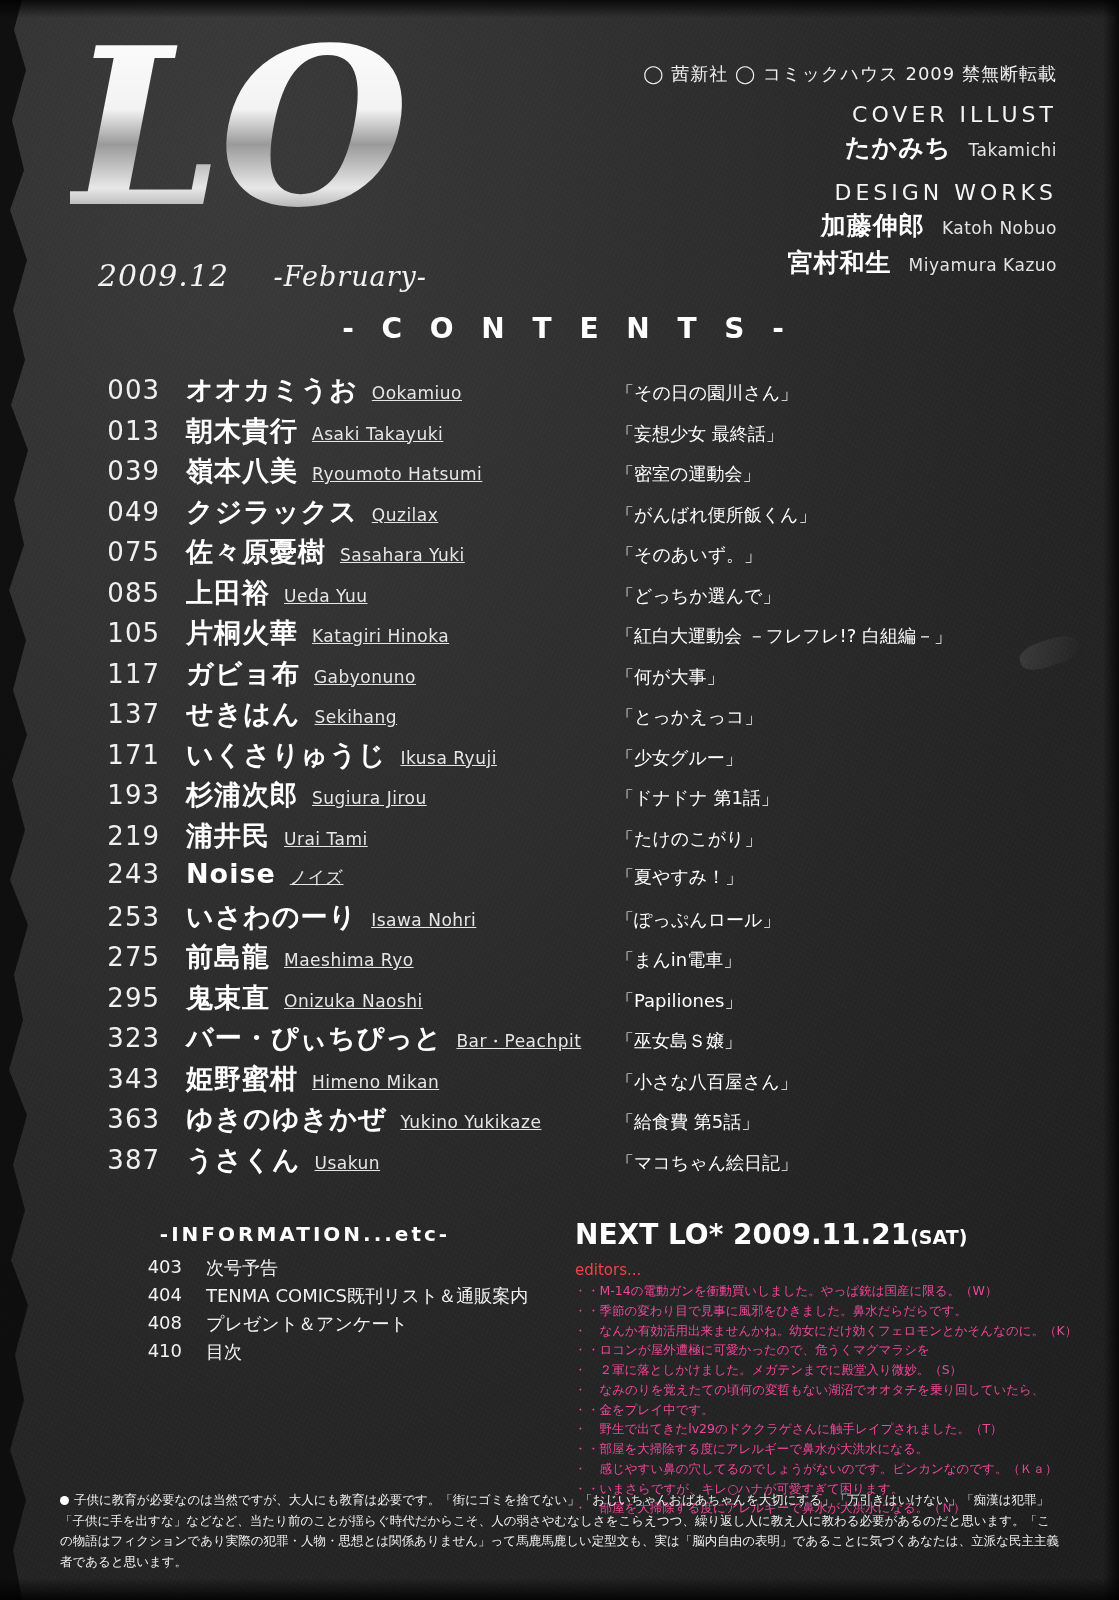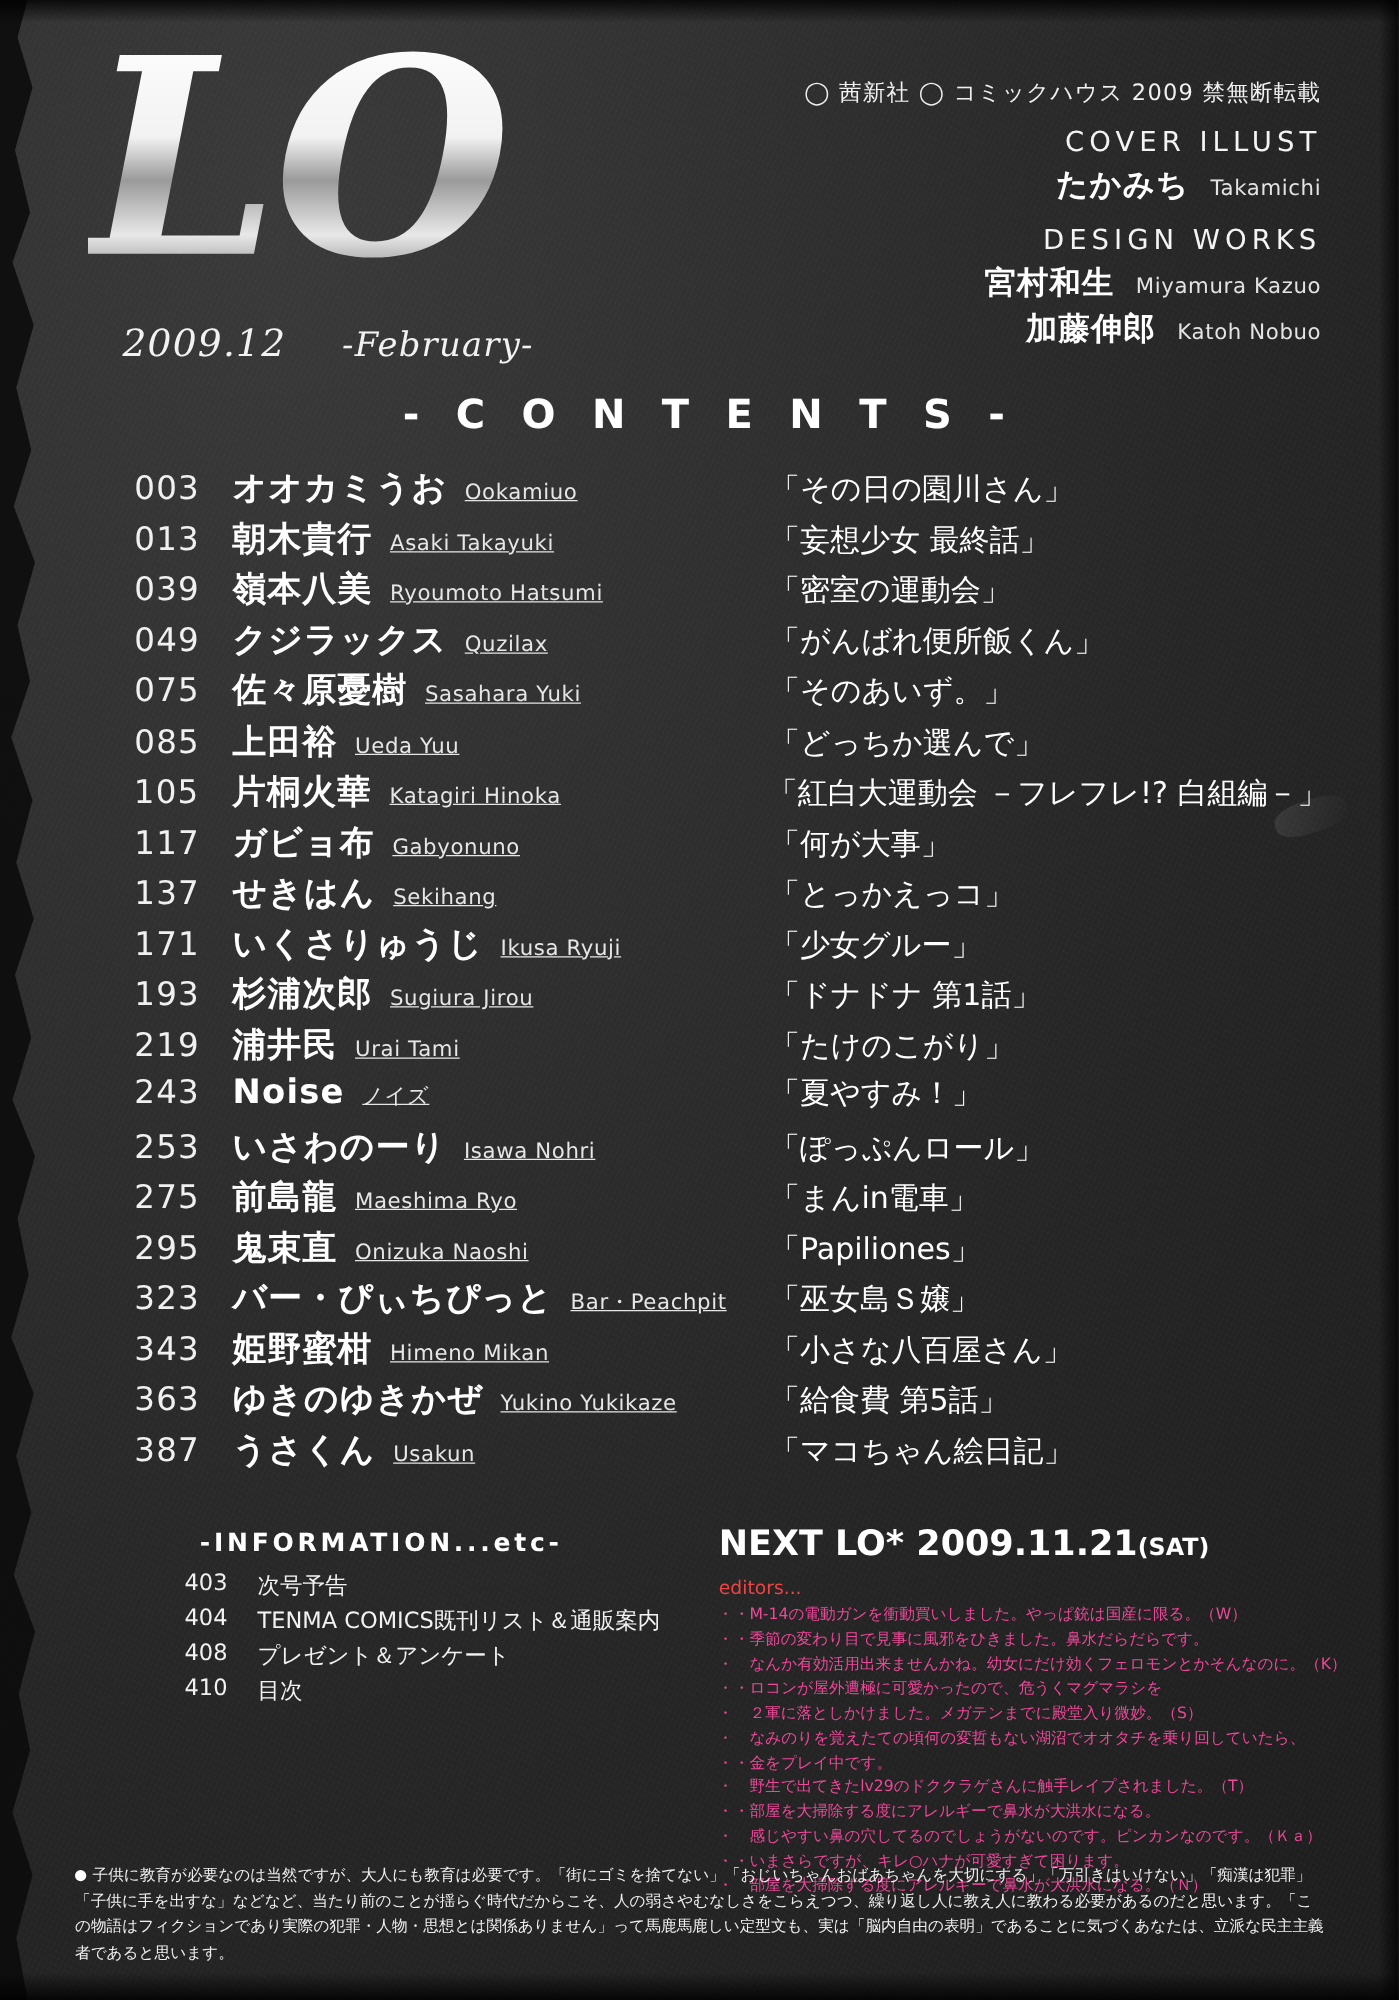--- a/index.html
+++ b/index.html
@@ -82,21 +82,21 @@
   }
   .credit-h{
     margin-top:16px;font-size:22px;letter-spacing:4px;color:#f4f4f4;
   }
   .credit-line{margin-top:4px;}
   .credit-jp{font-size:25px;font-weight:bold;color:#ffffff;letter-spacing:1px;}
   .credit-en{font-size:17px;color:#e3e3e3;margin-left:12px;letter-spacing:.5px;}
 
   .contents-title{
     position:absolute;left:16px;right:0;top:312px;text-align:center;
-    font-size:32px;font-weight:bold;letter-spacing:9px;color:#ffffff;
+    font-size:28px;font-weight:bold;letter-spacing:9px;color:#ffffff;
     font-family:"DejaVu Sans", sans-serif;
   }
 
   
   .toc{
     position:absolute;left:52px;top:372px;width:1010px;
   }
   .toc-row{
     display:flex;align-items:baseline;height:40.5px;
   }
@@ -104,21 +104,21 @@
     width:108px;text-align:right;padding-right:26px;
     font-size:26px;color:#f0f0f0;font-family:"DejaVu Sans", sans-serif;
     letter-spacing:1px;
   }
   .toc-author{
     width:430px;display:flex;align-items:baseline;
   }
   .a-jp{font-size:27px;font-weight:bold;color:#ffffff;letter-spacing:1px;}
   .a-en{font-size:17px;color:#e6e6e6;margin-left:14px;letter-spacing:.5px;text-decoration:underline;}
   .toc-title{
-    font-size:24px;color:#ffffff;letter-spacing:0px;white-space:nowrap;
+    font-size:18px;color:#ffffff;letter-spacing:0px;white-space:nowrap;
   }
 
   
   .info{
     position:absolute;left:70px;top:1222px;width:470px;
   }
   .info-h{
     text-align:center;font-size:20px;letter-spacing:3px;color:#ffffff;font-weight:bold;
     margin-bottom:10px;
   }
@@ -180,26 +180,26 @@
   <div class="pubrow">◯ 茜新社 ◯  コミックハウス  2009  禁無断転載</div>
 
   <div class="credit-h">COVER  ILLUST</div>
   <div class="credit-line">
     <span class="credit-jp">たかみち</span>
     <span class="credit-en">Takamichi</span>
   </div>
 
   <div class="credit-h">DESIGN  WORKS</div>
   <div class="credit-line">
+    <span class="credit-jp">加藤伸郎</span>
+    <span class="credit-en">Katoh Nobuo</span>
+  </div>
+  <div class="credit-line">
     <span class="credit-jp">宮村和生</span>
     <span class="credit-en">Miyamura Kazuo</span>
-  </div>
-  <div class="credit-line">
-    <span class="credit-jp">加藤伸郎</span>
-    <span class="credit-en">Katoh Nobuo</span>
   </div>
 </div>
 
 <div class="contents-title">- C O N T E N T S -</div>
 
 <div class="toc">
   <div class="toc-row">
     <div class="toc-page">003</div>
     <div class="toc-author">
       <span class="a-jp">オオカミうお</span>

